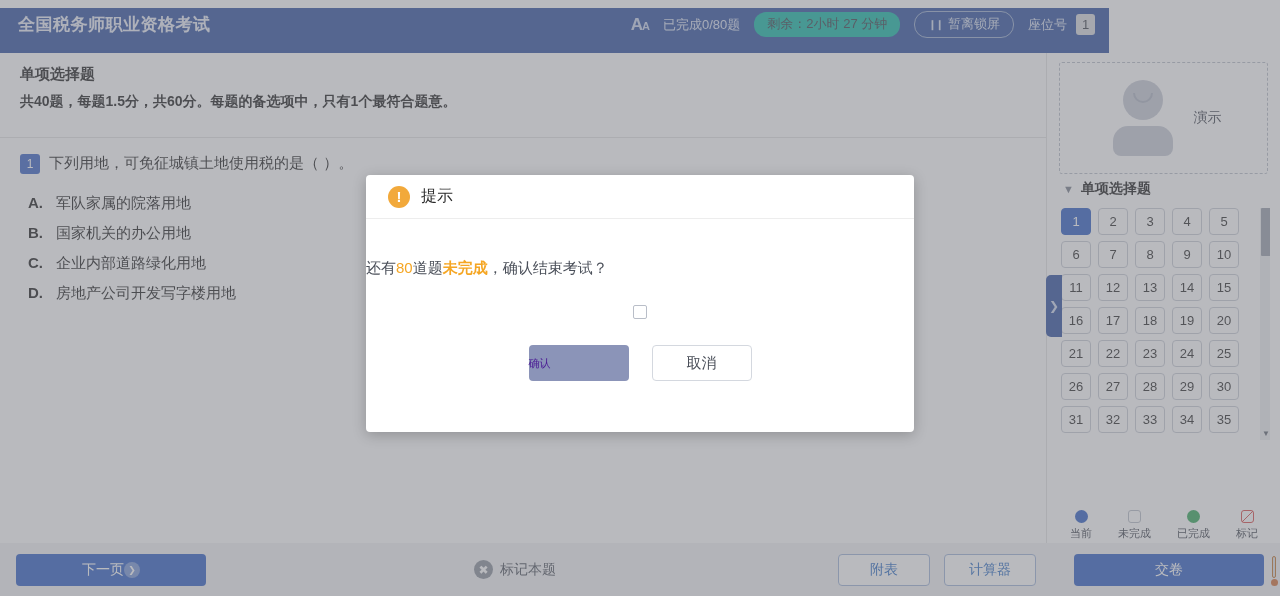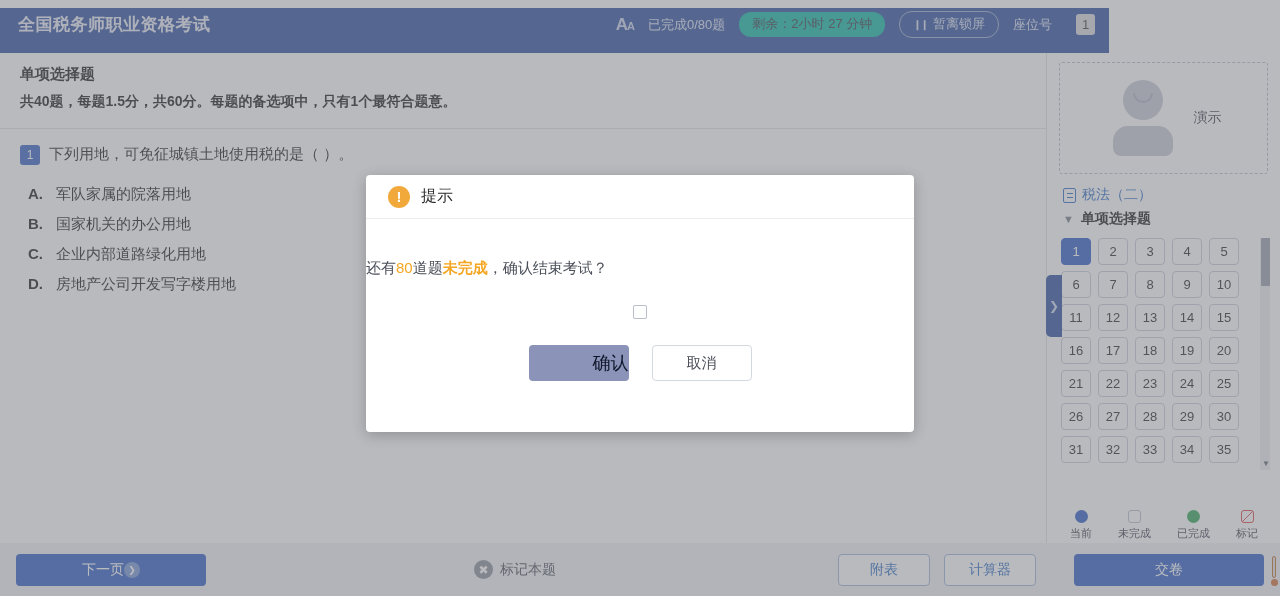--- a/index.html
+++ b/index.html
@@ -47,39 +47,39 @@
   }
   .lock-btn {
     border: 1px solid #98accf; border-radius: 13px;
     color: #d5deef; font-size: 13px;
     padding: 3px 13px 4px;
     display: flex; align-items: center; gap: 5px;
     white-space: nowrap;
   }
   .pause-glyph { font-size: 10px; letter-spacing: -1px; }
   .seat-wrap {
-    display: flex; align-items: center; gap: 24px;
+    display: flex; align-items: center; gap: 9px;
     color: #d8e0f2; font-size: 13px; white-space: nowrap;
   }
   .seat-num {
     background: #d8dade; color: #3a3f4a;
     border-radius: 3px; min-width: 19px; height: 21px;
     display: flex; align-items: center; justify-content: center;
     font-size: 13px; padding: 0 5px;
   }
 
   
   .question-pane {
     position: absolute; left: 0; top: 53px;
     width: 1046px; height: 490px;
     background: #fff;
     padding: 12px 20px 0 20px;
   }
   .sec-title { font-size: 15px; font-weight: 700; color: #1c1c1c; margin-bottom: 9px; }
-  .sec-desc  { font-size: 14px; font-weight: 700; color: #1c1c1c; margin-bottom: 17px; }
+  .sec-desc  { font-size: 14px; font-weight: 700; color: #1c1c1c; margin-bottom: 26px; }
   .divider { height: 1px; background: #e3e3e3; margin: 0 -20px 14px -20px; }
 
   .q-line { display: flex; align-items: flex-start; gap: 9px; margin-bottom: 20px; }
   .q-badge {
     background: #3a63c4; color: #fff;
     width: 20px; height: 20px; border-radius: 3px;
     font-size: 12px; display: flex; align-items: center; justify-content: center;
     flex: none; margin-top: 2px;
   }
   .q-text { font-size: 15px; color: #1c1c1c; line-height: 1.45; }
@@ -287,22 +287,22 @@
   .checkbox {
     width: 14px; height: 14px; border: 1px solid #b9bec8;
     background: #fff; border-radius: 2px; flex: none;
   }
   .check-label { font-size: 14px; color: #4a4f59; }
   .modal-actions {
     display: flex; justify-content: center; gap: 23px; margin-top: 26px;
   }
   .btn-confirm {
     width: 100px; height: 36px; border-radius: 4px;
-    background: #8b94b8; color: #0f172a; font-size: 18px;
-    display: flex; align-items: center; justify-content: flex-end;
+    background: #8b94b8; color: #4c1d95; font-size: 11px;
+    display: flex; align-items: center; justify-content: flex-start;
   }
   .btn-cancel {
     width: 100px; height: 36px; border-radius: 4px;
     background: #fff; border: 1px solid #d4d8df; color: #4a4f59;
     font-size: 15px;
     display: flex; align-items: center; justify-content: center;
   }
   .thermo {
     position: absolute; right: 2px; top: 556px;
     width: 7px; height: 30px;
@@ -374,24 +374,20 @@
 
     <div class="avatar-box">
       <div class="avatar-glyph">
         <div class="avatar-head"></div>
         <div class="avatar-smile"></div>
         <div class="avatar-body"></div>
       </div>
       <div class="avatar-name">演示</div>
     </div>
 
-    <div class="subject">
-      <span class="doc-icon"></span>
-      <span>税法（二）</span>
-    </div>
 
     <div class="group-row">
       <span class="chev">▼</span>
       <span class="group-label">单项选择题</span>
     </div>
 
     <div class="grid-wrap">
       <div class="num-grid" id="num-grid">
           <div class="num-cell current">1</div>
           <div class="num-cell">2</div>

